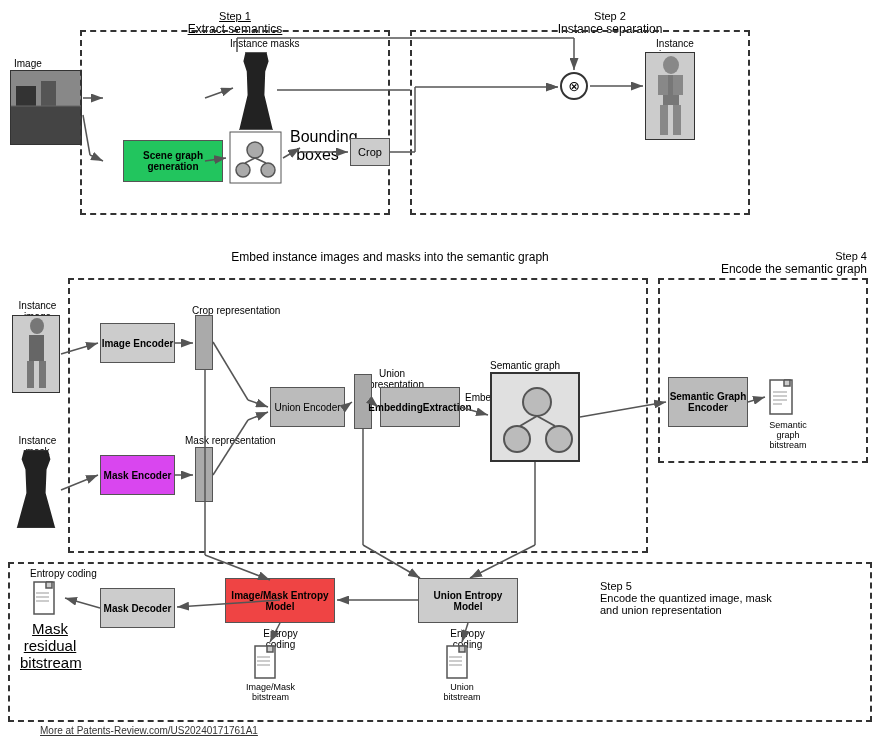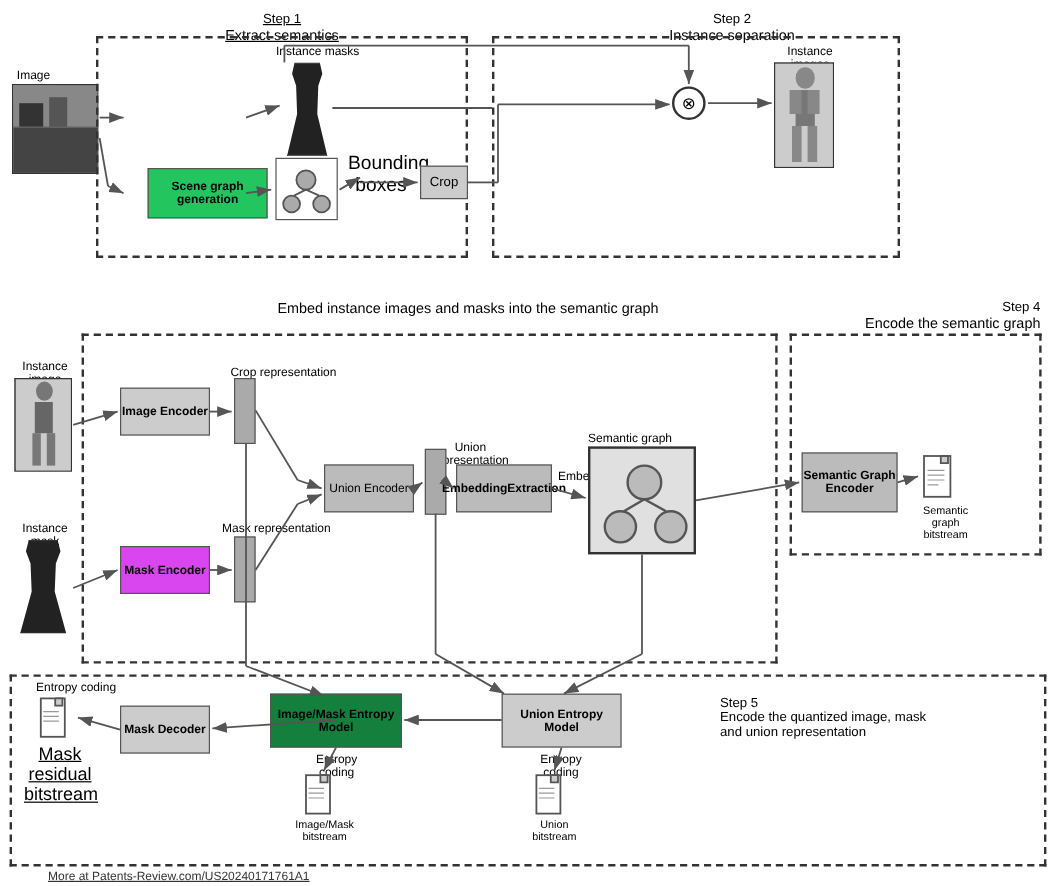--- a/index.html
+++ b/index.html
@@ -242,21 +242,21 @@
       <line x1="4" y1="17" x2="17" y2="17" stroke="#999" stroke-width="1"></line>
       <line x1="4" y1="21" x2="17" y2="21" stroke="#999" stroke-width="1"></line>
     </svg>
   </div>
   <div style="position:absolute;top:620px;left:20px;font-size:15px;text-align:center;width:60px;text-decoration:underline;">Mask residual bitstream</div>
 
   <div style="position:absolute;top:588px;left:100px;width:75px;height:40px;background:#ccc;border:1px solid #555;display:flex;align-items:center;justify-content:center;font-size:10px;font-weight:bold;text-align:center;">
     <span>Mask Decoder</span>
   </div>
 
-  <div style="position:absolute;top:578px;left:225px;width:110px;height:45px;background:#15803d;border:1px solid #555;display:flex;align-items:center;justify-content:center;font-size:10px;font-weight:bold;text-align:center;">
+  <div style="position:absolute;top:578px;left:225px;width:110px;height:45px;background:#ef4444;border:1px solid #555;display:flex;align-items:center;justify-content:center;font-size:10px;font-weight:bold;text-align:center;">
     <span>Image/Mask Entropy Model</span>
   </div>
 
   <div style="position:absolute;top:628px;left:248px;font-size:10px;text-align:center;width:65px;">Entropy coding</div>
 
   <div style="position:absolute;top:644px;left:253px;width:28px;height:36px;">
     <svg width="28" height="36" viewBox="0 0 28 36">
       <rect x="2" y="2" width="20" height="32" fill="white" stroke="#555" stroke-width="1.5"></rect>
       <polyline points="14,2 20,2 20,8 14,8 14,2" fill="#ccc" stroke="#555" stroke-width="1.5"></polyline>
       <line x1="4" y1="13" x2="17" y2="13" stroke="#999" stroke-width="1"></line>

